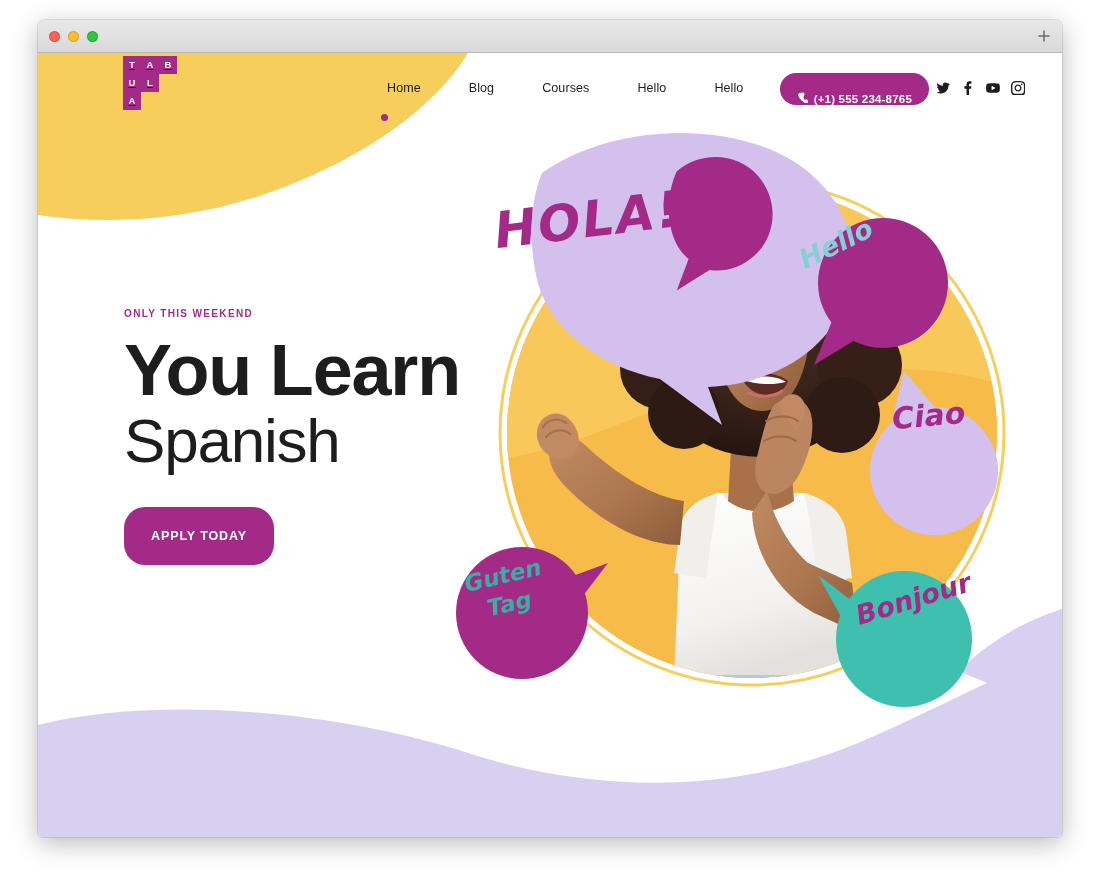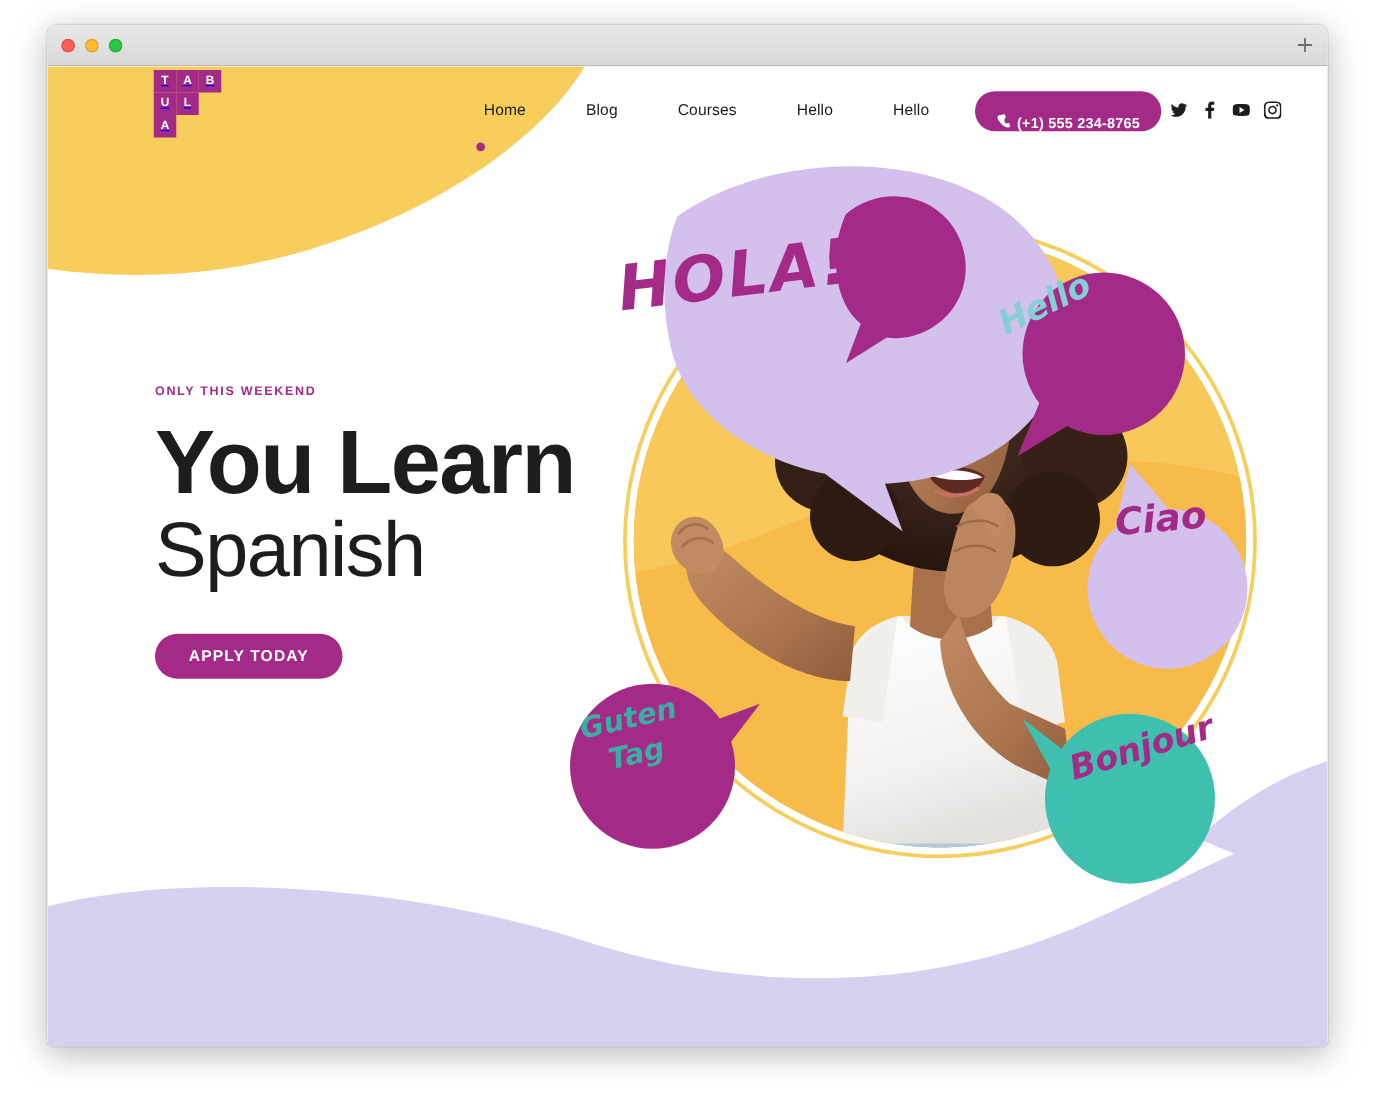--- a/index.html
+++ b/index.html
@@ -235,21 +235,21 @@
   #headline-light {
     font-size: 62px;
     font-weight: 300;
     line-height: 1.08;
     letter-spacing: -1.2px;
     color: #1d1d1d;
     margin-top: 2px;
   }
   #cta-button {
     margin-top: 32px;
-    height: 36px;
+    height: 58px;
     padding: 0 27px;
     border-radius: 21px;
     background: #a32a86;
     color: #ffffff;
     font-size: 12.5px;
     font-weight: 700;
     letter-spacing: 0.9px;
     border: none;
     cursor: pointer;
     display: inline-flex;

